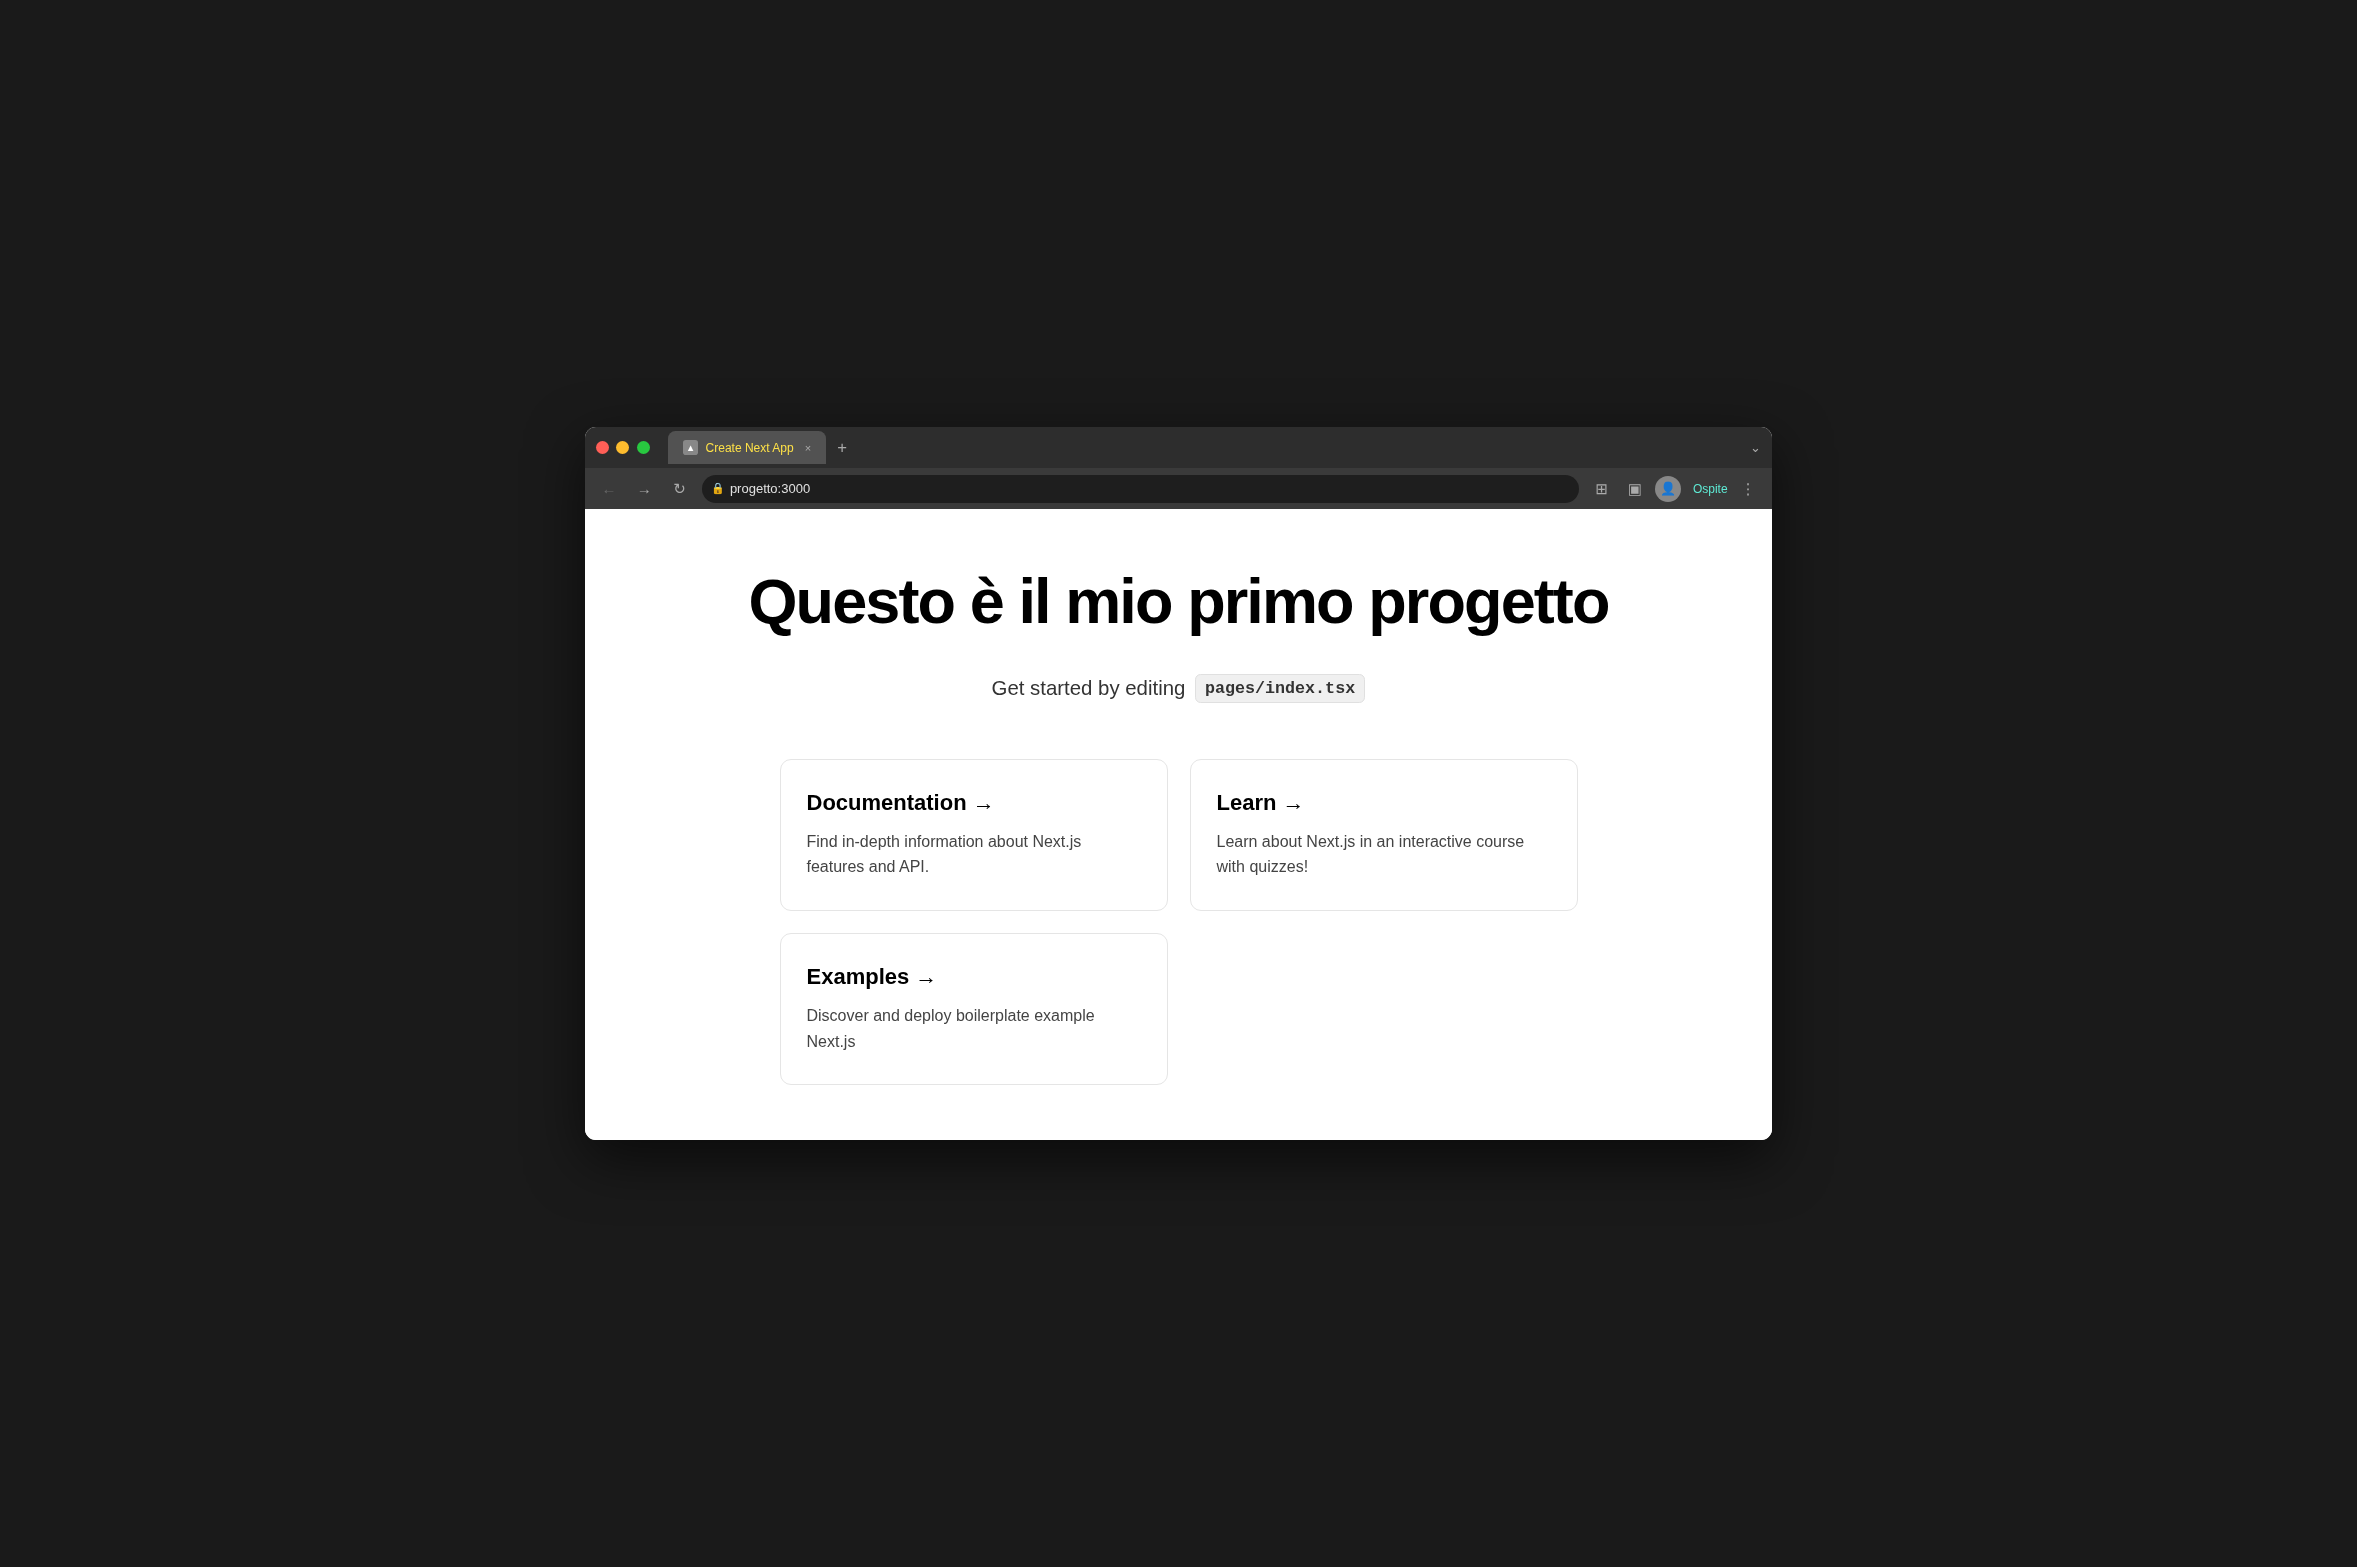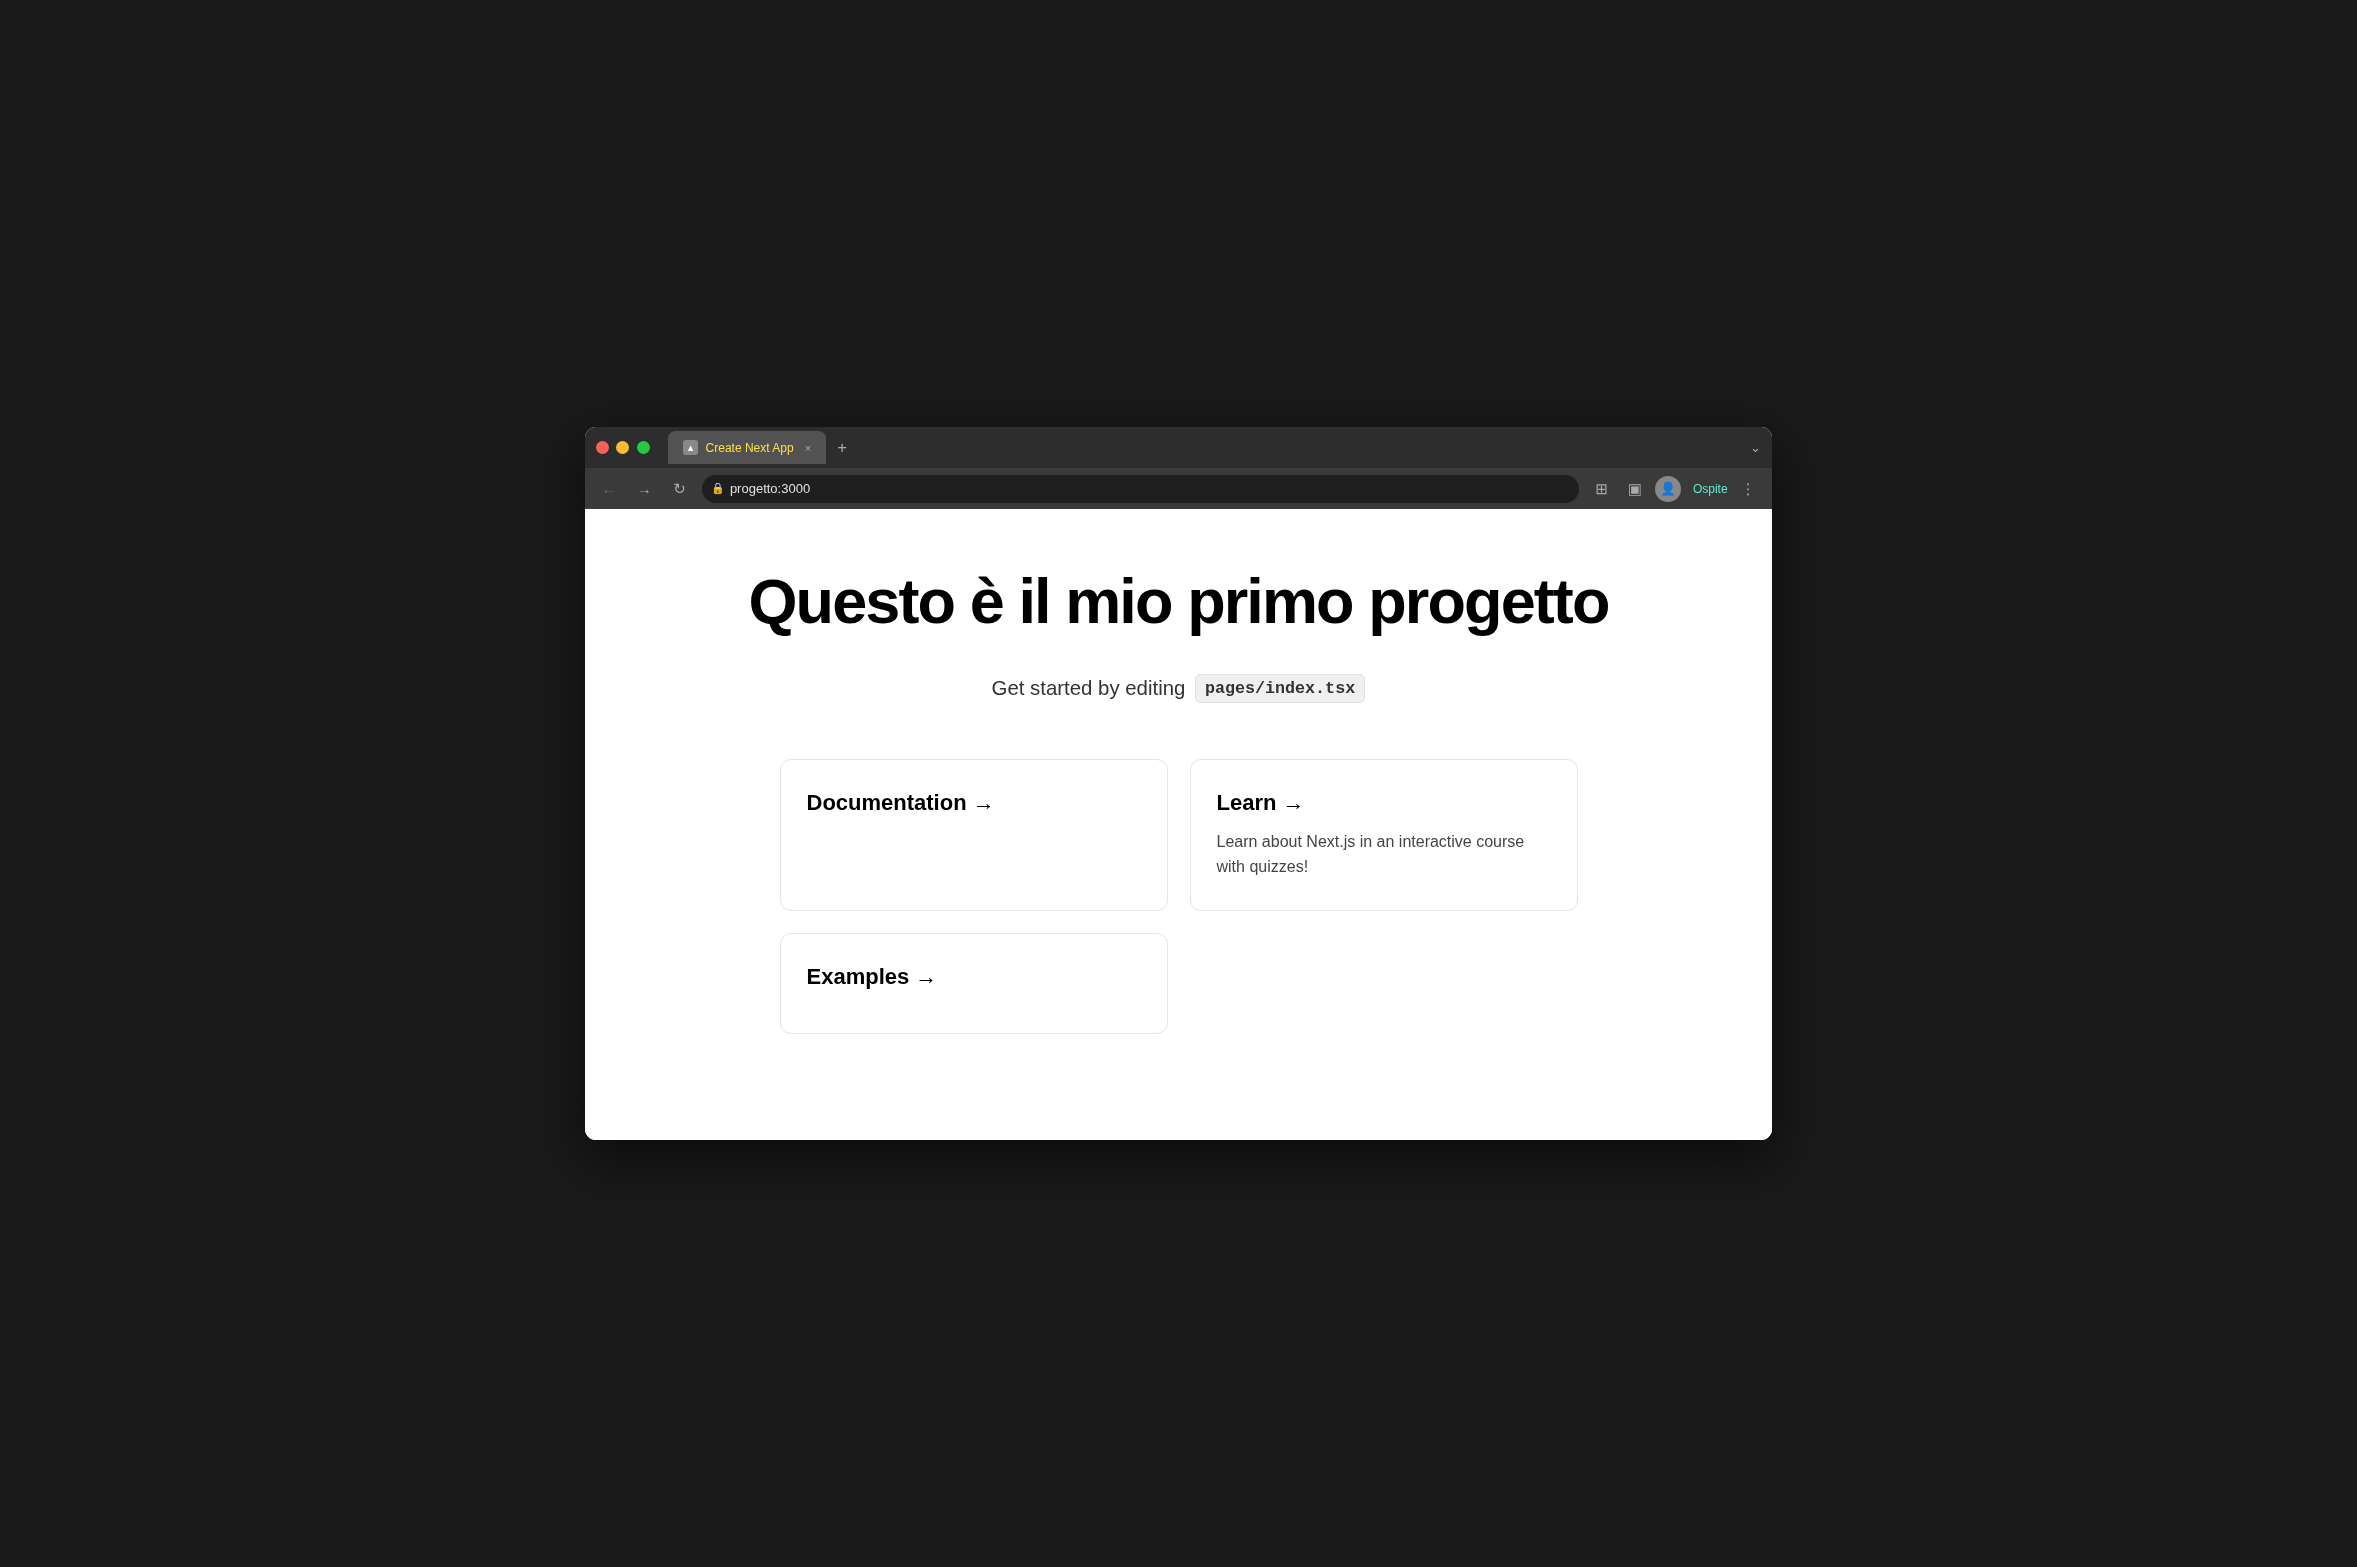--- a/index.html
+++ b/index.html
@@ -318,29 +318,31 @@
 
     <p class="subtitle">
       <span>Get started by editing</span>
       <code class="code-snippet">pages/index.tsx</code>
     </p>
 
     <div class="cards-grid">
 
       <div class="card">
         <div class="card-title">Documentation →</div>
+        <div class="card-desc">Find in-depth information about Next.js features and API.</div>
       </div>
 
       <div class="card">
         <div class="card-title">Learn →</div>
         <div class="card-desc">Learn about Next.js in an interactive course with quizzes!</div>
       </div>
 
       <div class="card">
         <div class="card-title">Examples →</div>
+        <div class="card-desc">Discover and deploy boilerplate example Next.js</div>
       </div>
 
 
     </div>
   </div>
 
 </div>
 
 
 </body></html>

